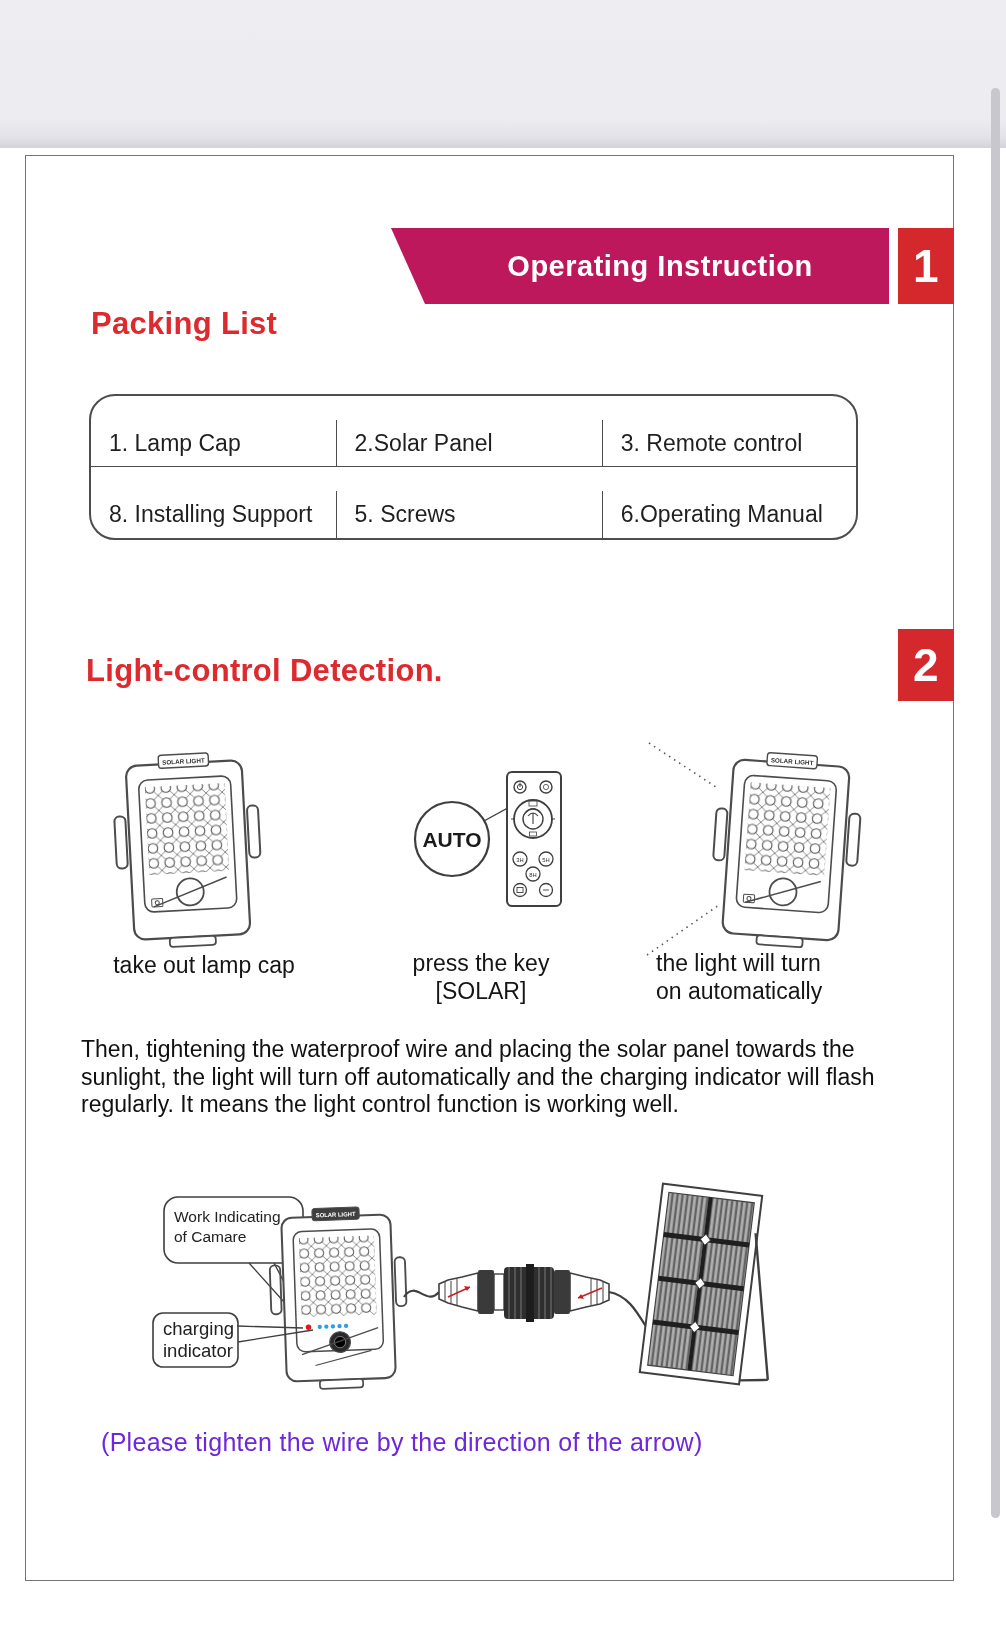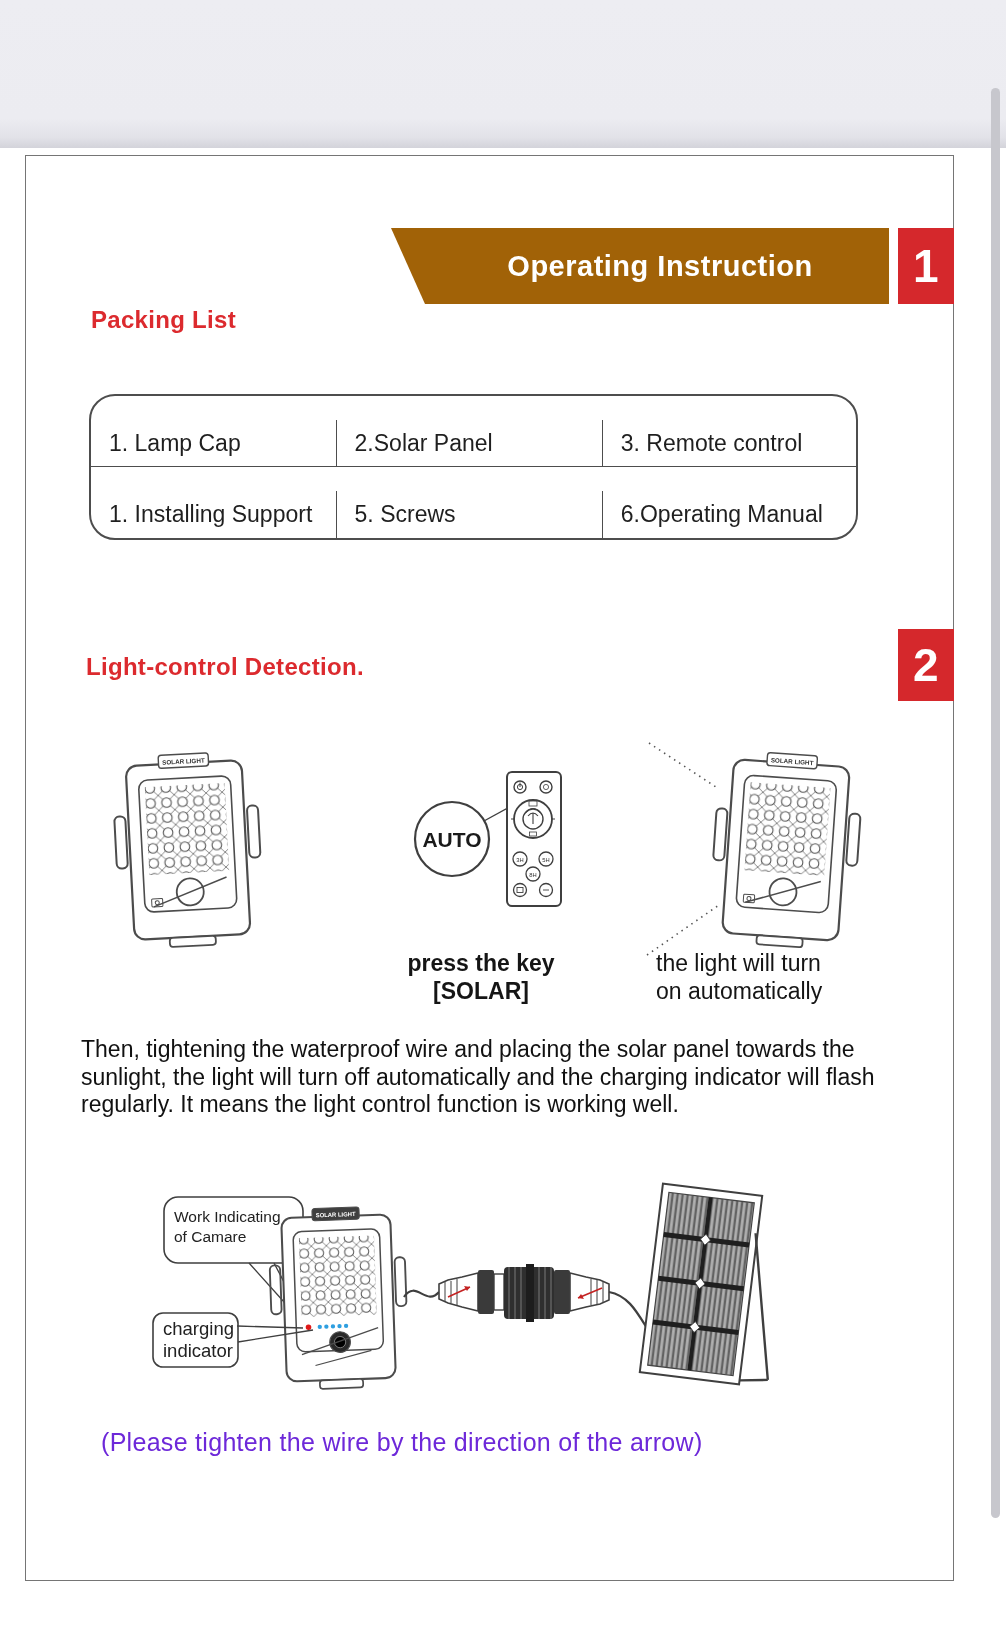--- a/index.html
+++ b/index.html
@@ -6,28 +6,28 @@
   body{width:1006px;height:1628px;position:relative;overflow:hidden;
        font-family:"Liberation Sans",sans-serif;color:#1c1c1c;}
   .top-strip{position:absolute;left:0;top:0;width:1006px;height:148px;
        background:linear-gradient(to bottom,#ededf2 0%,#ececf1 80%,#e2e2e8 93%,#d3d3da 100%);}
   .scroll-thumb{position:absolute;left:991px;top:88px;width:9px;height:1430px;
        border-radius:5px;background:#c7c7cd;}
   .page{position:absolute;left:25px;top:155px;width:929px;height:1426px;
        background:#fff;border:1.5px solid #757575;box-sizing:border-box;}
   .abs{position:absolute;}
   
-  .banner{background:#a16207;color:#fff;
+  .banner{background:#be185d;color:#fff;
        clip-path:polygon(0 0,100% 0,100% 100%,34px 100%);
        display:flex;align-items:center;justify-content:center;}
   .banner-1-label{font-size:29px;font-weight:bold;letter-spacing:.5px;padding-left:40px;}
   .banner-2-label{font-size:30px;font-weight:normal;letter-spacing:2px;padding-left:40px;}
   .num-box{background:#d5282c;color:#fff;display:flex;align-items:center;justify-content:center;
        font-size:46px;font-weight:bold;}
-  .h-red{color:#dc2a2e;font-weight:bold;font-size:24px;letter-spacing:.3px;}
+  .h-red{color:#dc2a2e;font-weight:bold;font-size:31px;letter-spacing:.3px;}
   
   .pack-table{border:2px solid #4d4d4d;border-radius:26px;overflow:hidden;
        display:grid;grid-template-columns:32.1% 34.8% 33.1%;grid-auto-rows:1fr;
        box-sizing:border-box;background:#fff;}
   .pack-cell{display:flex;align-items:center;padding-left:18px;font-size:23px;color:#1f1f1f;margin-top:24px;}
   .pack-cell.c1,.pack-cell.c2{border-right:1.5px solid #4d4d4d;}
   .pack-cell.r1{border-bottom:1.5px solid #4d4d4d;}
   .cap{font-size:23px;color:#151515;line-height:28px;}
   .cap.center{text-align:center;}
   .para{font-size:23px;line-height:27.5px;color:#111;}
@@ -63,21 +63,21 @@
   <div class="num-box abs" style="left:872px;top:72px;width:55.5px;height:76px;">
     <span>1</span>
   </div>
 
   <div class="h-red abs" style="left:65px;top:150px;">Packing List</div>
 
   <div class="pack-table abs" style="left:63px;top:238px;width:769px;height:146px;">
     <div class="pack-cell r1 c1">1. Lamp Cap</div>
     <div class="pack-cell r1 c2">2.Solar Panel</div>
     <div class="pack-cell r1">3. Remote control</div>
-    <div class="pack-cell c1">1. Installing Support</div>
+    <div class="pack-cell c1">8. Installing Support</div>
     <div class="pack-cell c2">5. Screws</div>
     <div class="pack-cell">6.Operating  Manual</div>
   </div>
 
   <div class="num-box abs" style="left:872px;top:473px;width:55.5px;height:72px;">
     <span>2</span>
   </div>
 
   <div class="h-red abs" style="left:60px;top:497px;">Light-control Detection.</div>
 
@@ -90,20 +90,21 @@
       <text x="75" y="14.5" font-size="6.3" font-weight="bold" text-anchor="middle" fill="#333" stroke="none">SOLAR LIGHT</text>
       <rect x="29" y="29" width="92" height="132" rx="9" stroke-width="1.6"></rect>
       <rect x="35" y="36" width="80" height="88" fill="url(#led)" stroke="none"></rect>
       <circle cx="75" cy="143" r="13.5" stroke-width="1.8"></circle>
       <line x1="38" y1="156" x2="112" y2="130" stroke-width="1.5"></line>
       <rect x="36" y="148" width="11" height="8" rx="1" stroke-width="1"></rect>
       <circle cx="41.5" cy="152" r="2" stroke-width="1"></circle>
       <rect x="52" y="188" width="46" height="9" rx="3" stroke-width="1.8" fill="#fff"></rect>
     </g>
   </svg>
+  <div class="cap center abs" style="left:28px;top:795px;width:300px;">take out lamp cap</div>
 
   <svg class="abs" style="left:380px;top:607px;" width="175" height="160" viewBox="0 0 175 160">
     <g stroke="#3f3f3f" fill="none">
       <circle cx="46" cy="76" r="37" stroke-width="2.2" fill="#fff"></circle>
       <text x="46" y="84" font-size="21" font-weight="bold" text-anchor="middle" fill="#1a1a1a" stroke="none">AUTO</text>
       <line x1="78" y1="58" x2="140" y2="24" stroke-width="1.4"></line>
       <g transform="translate(100,8)">
         <rect x="1" y="1" width="54" height="134" rx="5" stroke-width="2" fill="#fff"></rect>
         <circle cx="14" cy="16" r="6" stroke-width="1.4"></circle>
         <circle cx="14" cy="16" r="2.6" stroke-width="1"></circle>
@@ -123,21 +124,21 @@
         <text x="40" y="90.5" font-size="5.8" text-anchor="middle" fill="#333" stroke="none">5H</text>
         <circle cx="27" cy="103" r="7" stroke-width="1.3"></circle>
         <text x="27" y="105.5" font-size="5.8" text-anchor="middle" fill="#333" stroke="none">8H</text>
         <circle cx="14" cy="119" r="6.5" stroke-width="1.3"></circle>
         <rect x="11" y="116.5" width="6" height="5" stroke-width="0.9"></rect>
         <circle cx="40" cy="119" r="6.5" stroke-width="1.3"></circle>
         <line x1="37" y1="119" x2="43" y2="119" stroke-width="0.9"></line>
       </g>
     </g>
   </svg>
-  <div class="cap center abs" style="left:360px;top:793px;width:190px;font-weight:bold;">
+  <div class="cap center abs" style="left:360px;top:793px;width:190px;">
     <div>press the key</div>
     <div>[SOLAR]</div>
   </div>
 
   <svg class="abs" style="left:615px;top:575px;" width="250" height="235" viewBox="0 0 250 235">
     <line x1="8" y1="12" x2="78" y2="58" stroke="#555" stroke-width="1.6" stroke-dasharray="1.5 4.5"></line>
     <line x1="6" y1="224" x2="78" y2="174" stroke="#555" stroke-width="1.6" stroke-dasharray="1.5 4.5"></line>
     <g transform="translate(70,18) rotate(4 75 100)" stroke="#4c4c4c" fill="none">
       <rect x="3" y="64" width="11" height="52" rx="5" stroke-width="2"></rect>
       <rect x="136" y="60" width="11" height="52" rx="5" stroke-width="2"></rect>

